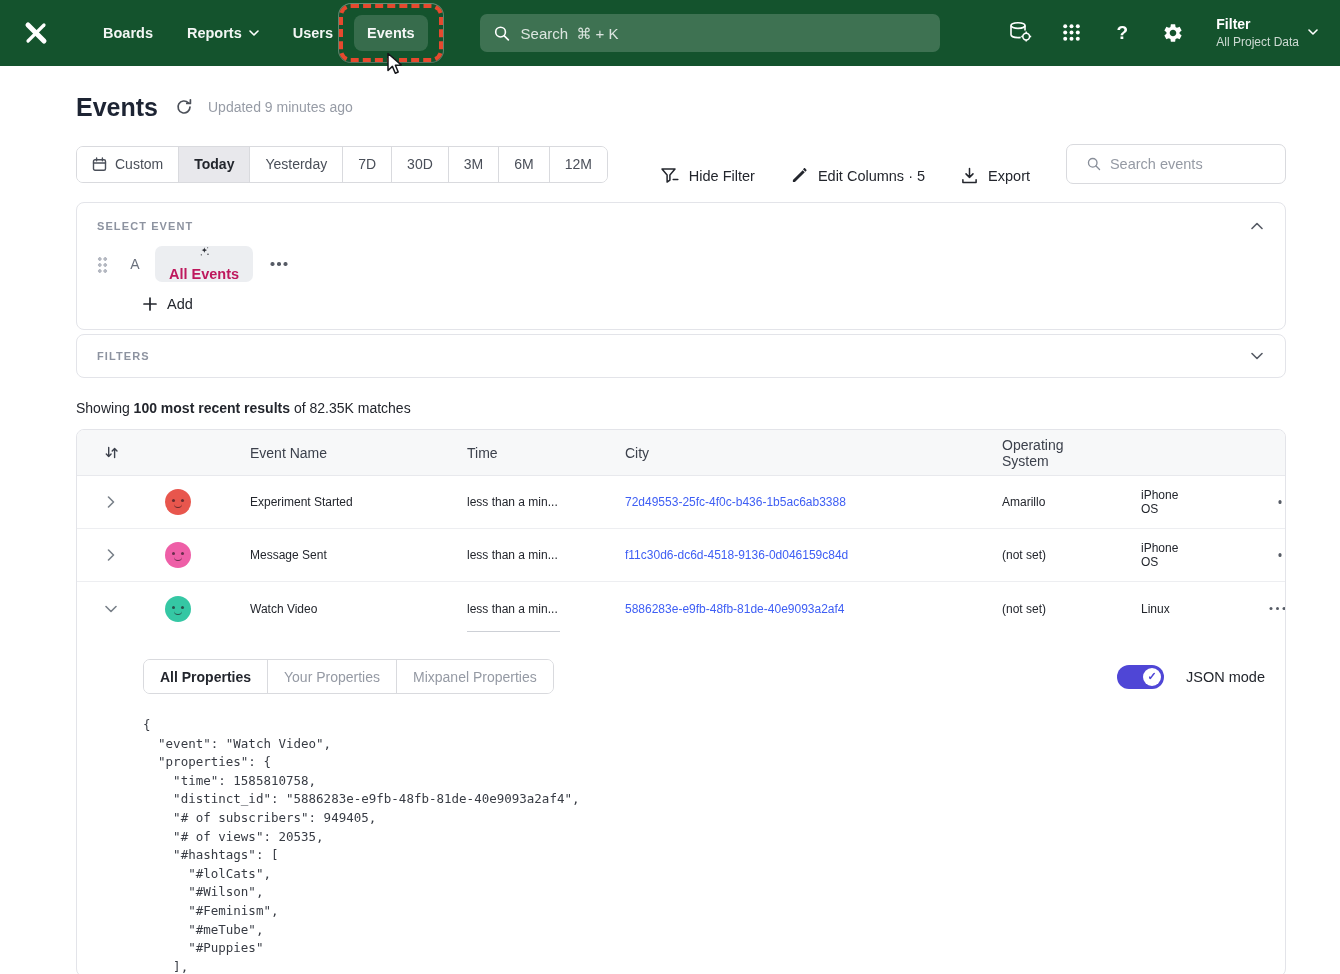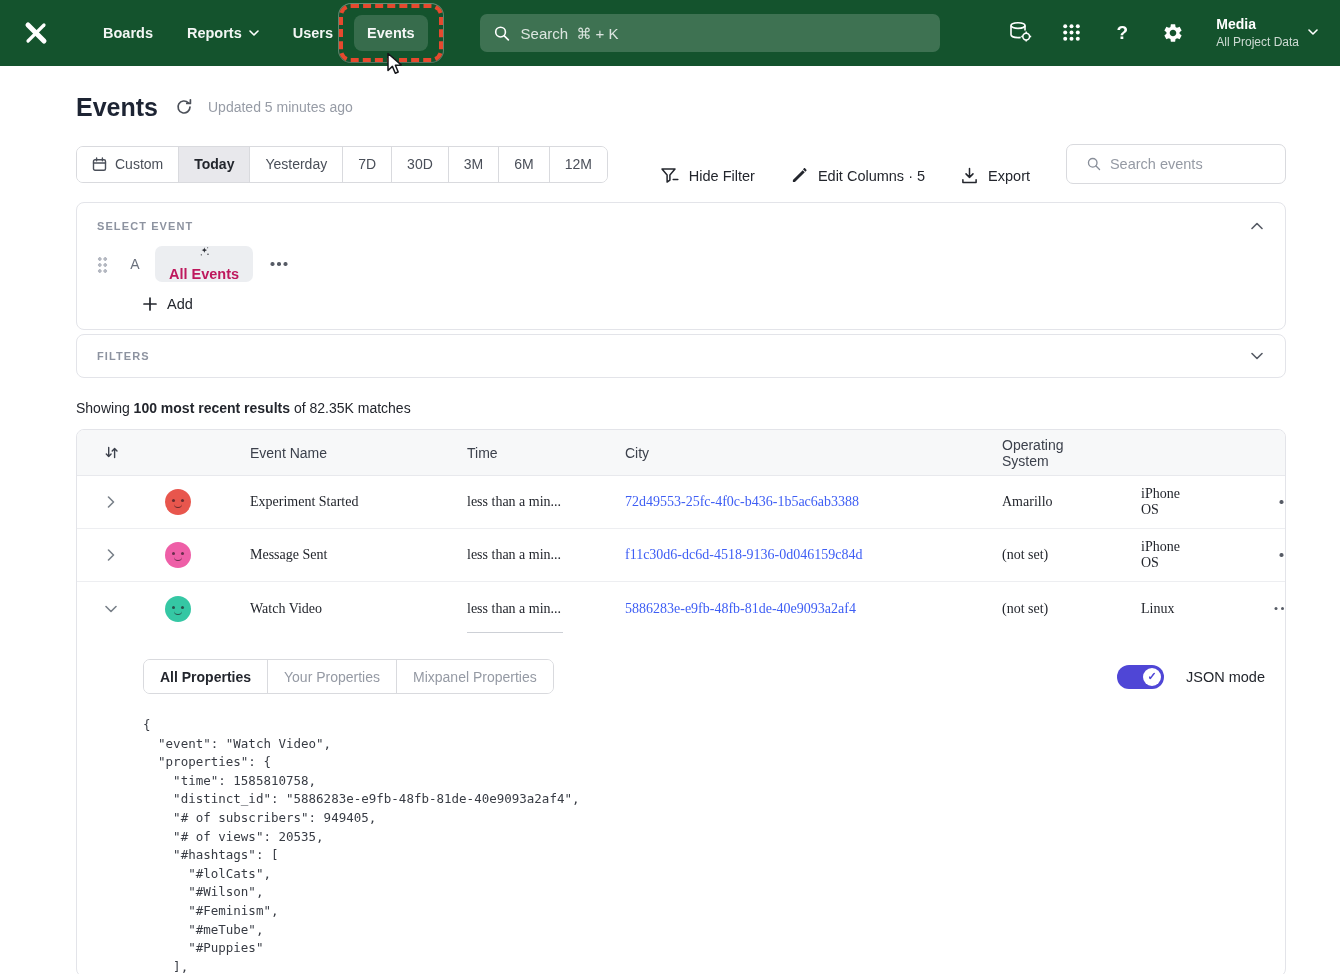--- a/index.html
+++ b/index.html
@@ -80,21 +80,21 @@
 
   .results-line { margin-top:22px; font-size:14px; color:#23262d; }
   .results-line b { font-weight:700; }
 
   
   .table-card { border:1px solid #e3e4e9; border-radius:8px; margin-top:13px; overflow:hidden; }
   .t-row { display:grid; grid-template-columns:40px 40px 190px 131px 350px 112px 1fr 160px;
            align-items:center; padding:0 14px;gap:27px; }
   .t-head { background:#f7f8f9; height:46px; border-bottom:1px solid #e8e9ed; font-size:14px;
             color:#3c414c; font-weight:500; }
-  .t-body-row { height:53px; border-bottom:1px solid #edeef1; font-size:14px; color:#23262d;font-family:Liberation Serif, serif; }
+  .t-body-row { height:53px; border-bottom:1px solid #edeef1; font-size:12px; color:#23262d; }
   .t-body-row.expanded { border-bottom:none; }
   .cell-pad { padding-left:25px; }
   .cell-center { display:flex; justify-content:center; align-items:center; }
   .expander { cursor:pointer; width:100%; height:100%; display:flex; align-items:center; justify-content:center; }
   .avatar { width:26px; height:26px; border-radius:50%; position:relative; flex:none; }
   .avatar::before { content:""; position:absolute; width:3px; height:3px; border-radius:50%;
                     background:rgba(35,18,28,.65); left:7px; top:10px; box-shadow:9px 0 rgba(35,18,28,.65); }
   .avatar::after { content:""; position:absolute; left:9px; top:13px; width:8px; height:5px;
                    border-bottom:1.7px solid rgba(35,18,28,.65); border-radius:0 0 8px 8px; }
   .id-link { color:#3e5ef4; cursor:pointer; }
@@ -187,41 +187,41 @@
     <div class="nav-icon">
       <span class="help-glyph">?</span>
     </div>
     <div class="nav-icon">
       <svg width="22" height="22" viewBox="0 0 24 24" fill="#fff">
         <path d="M19.14 12.94c.04-.3.06-.61.06-.94 0-.32-.02-.64-.07-.94l2.03-1.58c.18-.14.23-.41.12-.61l-1.92-3.32c-.12-.22-.37-.29-.59-.22l-2.39.96c-.5-.38-1.03-.7-1.62-.94l-.36-2.54c-.04-.24-.24-.41-.48-.41h-3.84c-.24 0-.43.17-.47.41l-.36 2.54c-.59.24-1.13.57-1.62.94l-2.39-.96c-.22-.08-.47 0-.59.22L2.74 8.87c-.12.21-.08.47.12.61l2.03 1.58c-.05.3-.09.63-.09.94s.02.64.07.94l-2.03 1.58c-.18.14-.23.41-.12.61l1.92 3.32c.12.22.37.29.59.22l2.39-.96c.5.38 1.03.7 1.62.94l.36 2.54c.05.24.24.41.48.41h3.84c.24 0 .44-.17.47-.41l.36-2.54c.59-.24 1.13-.56 1.62-.94l2.39.96c.22.08.47 0 .59-.22l1.92-3.32c.12-.22.07-.47-.12-.61l-2.01-1.58zM12 15.6c-1.98 0-3.6-1.62-3.6-3.6s1.62-3.6 3.6-3.6 3.6 1.62 3.6 3.6-1.62 3.6-3.6 3.6z"></path>
       </svg>
     </div>
     <div class="project">
       <div class="project-text">
-        <span class="project-name">Media</span>
+        <span class="project-name">Filter</span>
         <span class="project-scope">All Project Data</span>
       </div>
       <svg width="10" height="7" viewBox="0 0 10 7">
         <path d="M1 1l4 4 4-4" stroke="#fff" stroke-width="1.6" fill="none" stroke-linecap="round" stroke-linejoin="round"></path>
       </svg>
     </div>
   </div>
 </nav>
 
 <main class="main">
 
   <div class="page-header">
     <h1 class="page-title">Events</h1>
     <div class="refresh-btn">
       <svg width="18" height="18" viewBox="0 0 18 18" fill="none">
         <path d="M15 9a6 6 0 1 1-1.7-4.2" stroke="#4c5059" stroke-width="1.7" stroke-linecap="round"></path>
         <path d="M15.4 1.8v3.6h-3.6" stroke="#4c5059" stroke-width="1.7" stroke-linecap="round" stroke-linejoin="round"></path>
       </svg>
     </div>
-    <span class="updated">Updated 5 minutes ago</span>
+    <span class="updated">Updated 9 minutes ago</span>
   </div>
 
   <div class="toolbar">
     <div class="seg">
       <button class="seg-btn">
         <svg width="15" height="15" viewBox="0 0 15 15" fill="none">
           <rect x="1.5" y="2.8" width="12" height="10.5" rx="1.5" stroke="#4a4f59" stroke-width="1.4"></rect>
           <path d="M1.5 6h12M4.6 1v2.8M10.4 1v2.8" stroke="#4a4f59" stroke-width="1.4" stroke-linecap="round"></path>
         </svg>
         <span>Custom</span>

